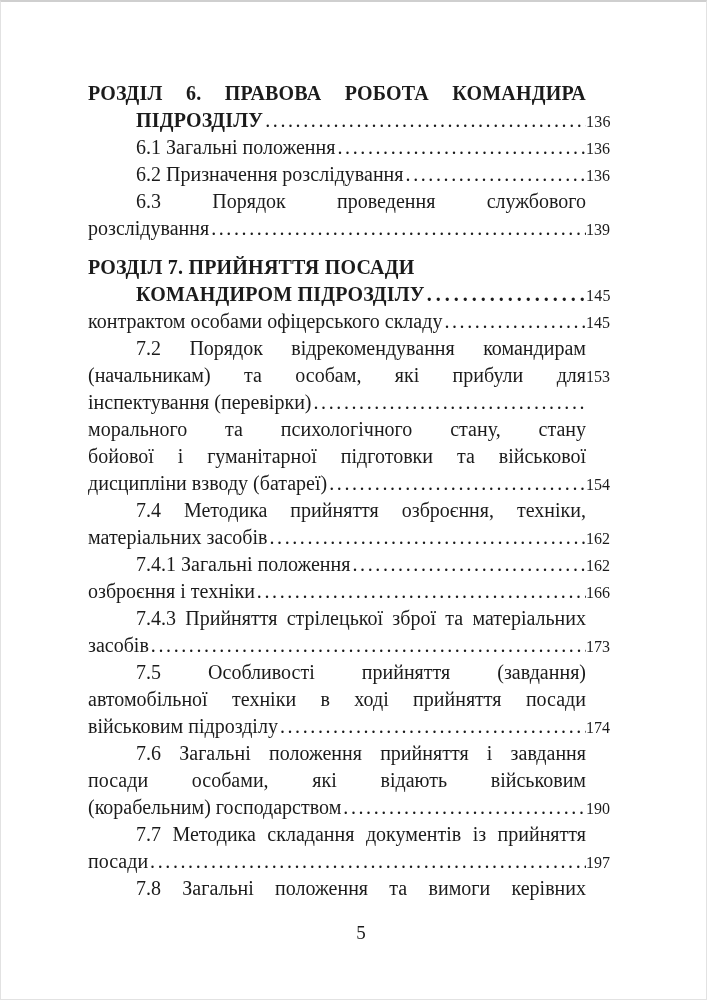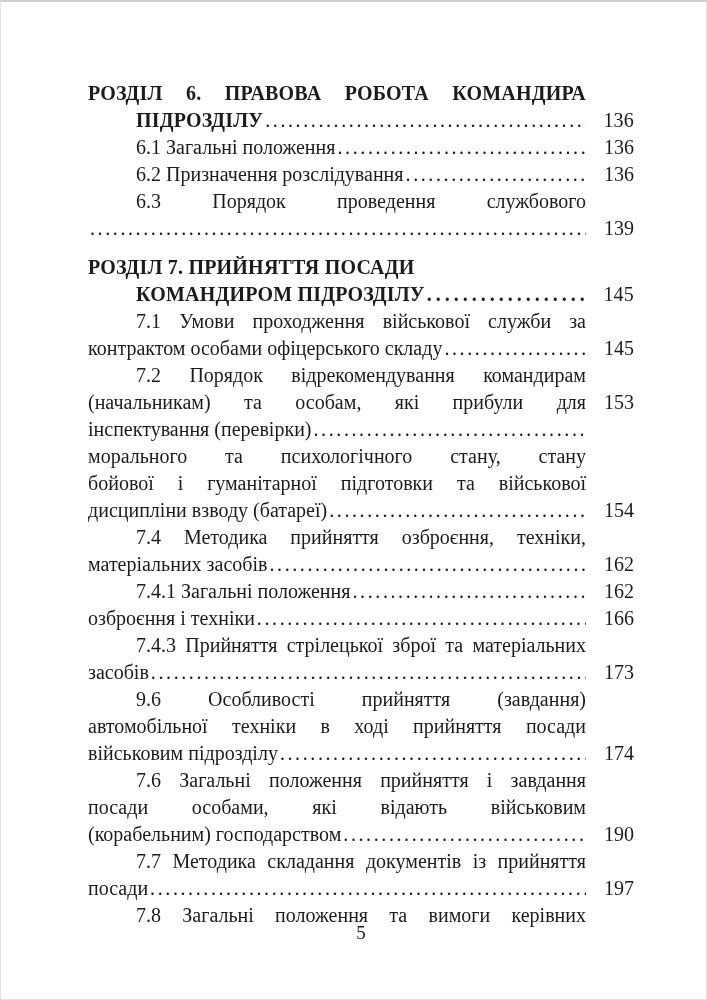--- a/index.html
+++ b/index.html
@@ -57,23 +57,22 @@
   }
   .leader::after{
     content:"..................................................................................................";
     letter-spacing:2.6px;
   }
   .leader.leader-bold{font-weight:bold;}
   .leader.leader-bold::after{letter-spacing:4px;}
   .page-num{
     flex:none;
     width:48px;
-    text-align:right;
     font-weight:normal;
-    font-size:20px;
+    font-size:16px;
   }
   .footer{
     position:absolute;
     left:87px;top:920px;
     width:546px;
     text-align:center;
     font-size:19px;
   }
 </style>
 </head>
@@ -110,45 +109,40 @@
           <span class="page-num">136</span>
         </div>
         <div class="line indent justify">
           <span class="body">
             <span class="text">6.3 Порядок проведення службового</span>
           </span>
           <span class="page-num"></span>
         </div>
         <div class="line">
           <span class="body">
+            <span class="text">розслідування</span>
             <span class="leader"></span>
           </span>
           <span class="page-num">139</span>
         </div>
       </section>
       <section class="toc-section">
         <div class="line heading">
           <span class="body">
             <span class="text">РОЗДІЛ 7. ПРИЙНЯТТЯ ПОСАДИ</span>
           </span>
           <span class="page-num"></span>
         </div>
         <div class="line heading indent">
           <span class="body">
             <span class="text">КОМАНДИРОМ ПІДРОЗДІЛУ</span>
             <span class="leader leader-bold"></span>
           </span>
           <span class="page-num">145</span>
         </div>
-        <div class="line indent justify">
-          <span class="body">
-            <span class="text">7.1 Умови проходження військової служби за</span>
-          </span>
-          <span class="page-num"></span>
-        </div>
         <div class="line">
           <span class="body">
             <span class="text">контрактом особами офіцерського складу</span>
             <span class="leader"></span>
           </span>
           <span class="page-num">145</span>
         </div>
         <div class="line indent justify">
           <span class="body">
             <span class="text">7.2 Порядок відрекомендування командирам</span>
@@ -222,21 +216,21 @@
         </div>
         <div class="line">
           <span class="body">
             <span class="text">засобів</span>
             <span class="leader"></span>
           </span>
           <span class="page-num">173</span>
         </div>
         <div class="line indent justify">
           <span class="body">
-            <span class="text">9.6 Особливості прийняття (завдання)</span>
+            <span class="text">7.5 Особливості прийняття (завдання)</span>
           </span>
           <span class="page-num"></span>
         </div>
         <div class="line justify">
           <span class="body">
             <span class="text">автомобільної техніки в ході прийняття посади</span>
           </span>
           <span class="page-num"></span>
         </div>
         <div class="line">

